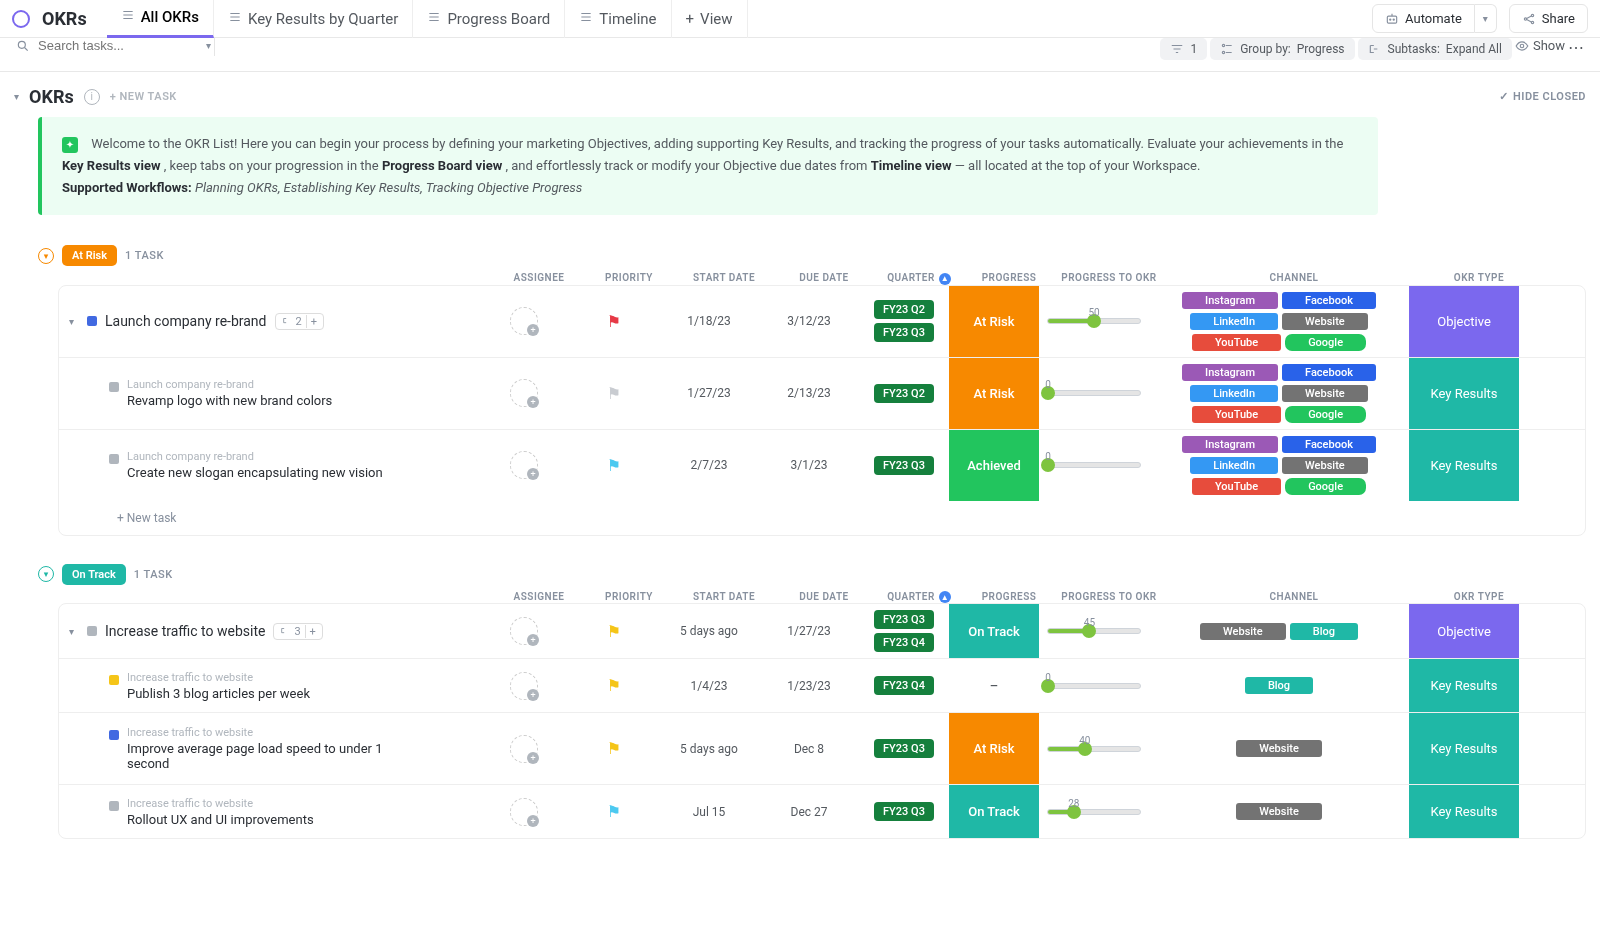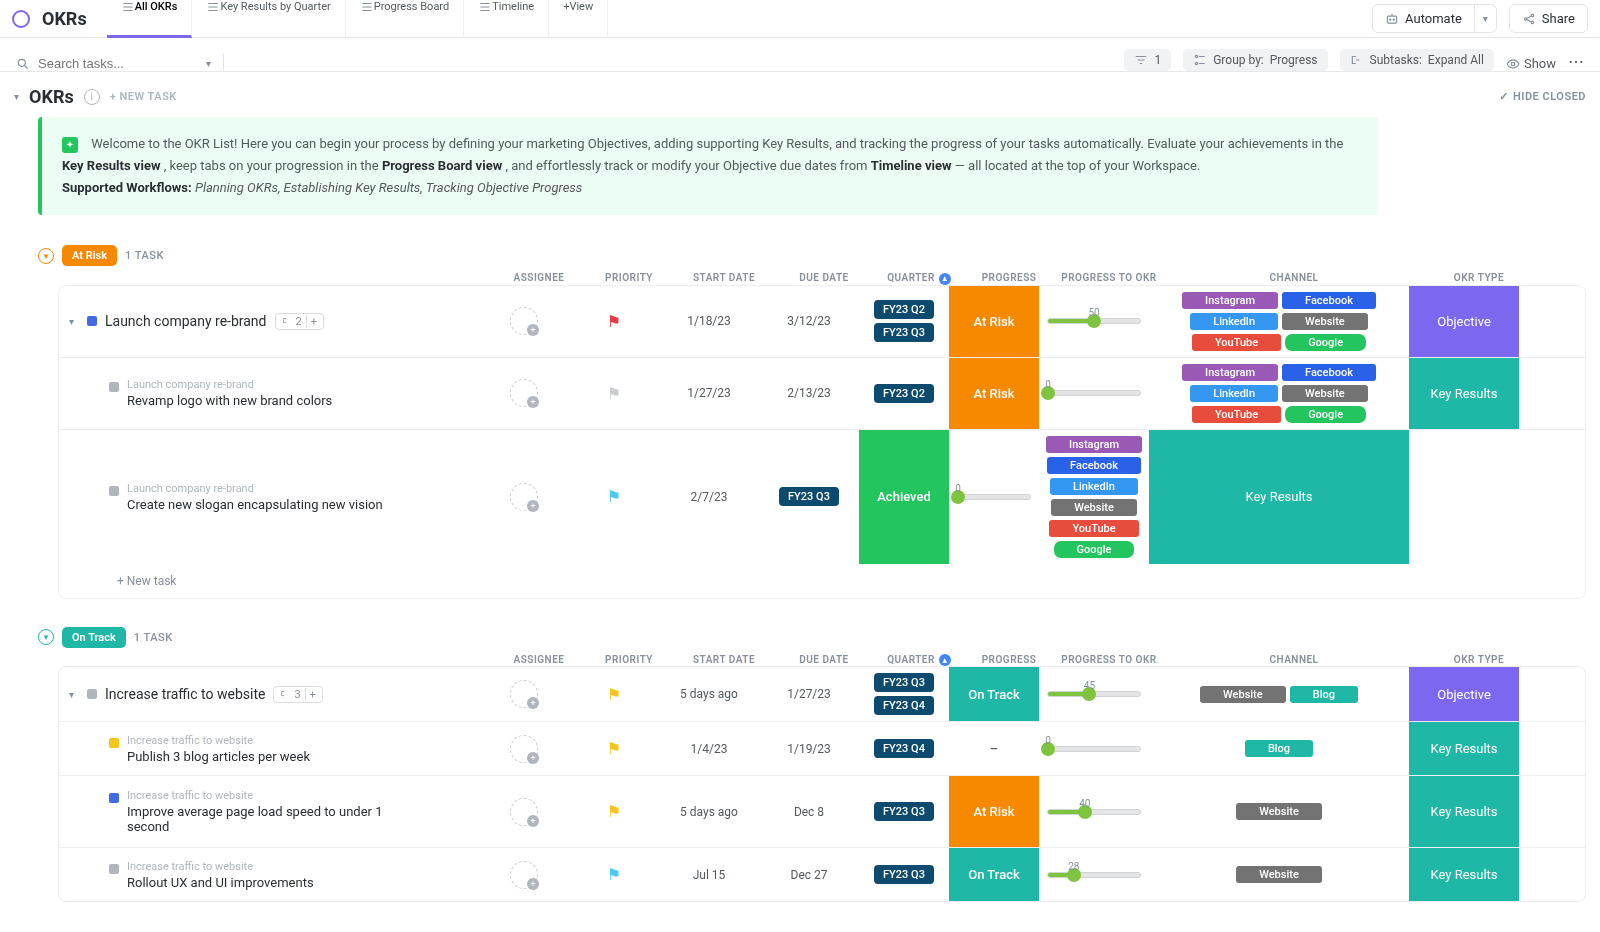--- a/index.html
+++ b/index.html
@@ -2,30 +2,30 @@
 <html><head>
 <meta charset="utf-8">
 <style>
 * { box-sizing: border-box; margin: 0; padding: 0; }
 body { font-family: -apple-system, BlinkMacSystemFont, "Segoe UI", Roboto, sans-serif; font-size: 13px; color: #2a2e34; background: #fff; }
 
 
 .topbar { display: flex; align-items: center; height: 38px; border-bottom: 1px solid #e8e8e8; padding: 0 12px; gap: 4px; }
 .circle-icon { width: 18px; height: 18px; border: 2px solid #7b68ee; border-radius: 50%; margin-right: 8px; }
 .app-title { font-size: 18px; font-weight: 700; margin-right: 16px; }
-.view-tab { display: flex; padding: 0 14px; height: 38px; font-size: 11px; color: #54595f; cursor: pointer; border-right: 1px solid #eee;}
+.view-tab { display: flex; align-items: center; gap: 6px; padding: 0 14px; height: 38px; font-size: 15px; color: #54595f; cursor: pointer; border-right: 1px solid #eee;}
 .view-tab.active { color: #000; font-weight: 500; border-bottom: 3px solid #7b68ee; }
 .spacer { flex: 1; }
 .top-btn { display: flex; align-items: center; gap: 6px; padding: 6px 12px; border: 1px solid #e5e5e5; border-radius: 6px; background: #fff; cursor: pointer; font-size: 13px; }
 .top-btn-split { display: flex; }
 .top-btn-split .top-btn:first-child { border-radius: 6px 0 0 6px; }
 .top-btn-split .top-btn:last-child { border-radius: 0 6px 6px 0; border-left: none; padding: 6px 8px; }
 
 
-.filterbar { display: flex; align-items: flex-end; height: 34px; padding: 0 16px; border-bottom: 1px solid #e8e8e8; gap: 12px; }
+.filterbar { display: flex; align-items: flex-start; height: 34px; padding: 0 16px; border-bottom: 1px solid #e8e8e8; gap: 3px; }
 .search-wrap { display: flex; align-items: center; gap: 8px; color: #87909e; }
 .search-wrap input { border: none; outline: none; font-size: 13px; width: 160px; }
 .chev { color: #87909e; font-size: 10px; }
 .sep { width:1px; height:18px; background:#e5e5e5; }
 .pill { display: flex; align-items: center; gap: 6px; background: #f1f2f4; border-radius: 5px; padding: 4px 10px; font-size: 12px; color: #54595f; }
 .filterbar .show-link { color: #54595f; font-size: 13px; display:flex; align-items:center; gap:4px;}
 .dots { font-size: 16px; color: #54595f; }
 
 
 .main { padding: 14px; }
@@ -76,21 +76,21 @@
 
 .flag { font-size: 16px; }
 .flag.red { color: #e63946; }
 .flag.grey { color: #c9ccd1; }
 .flag.yellow { color: #f5c518; }
 .flag.cyan { color: #4cc9f0; }
 
 .date-text { font-size: 12px; color: #54595f; text-align:center;}
 
 .quarter-cell { display:flex; flex-direction:column; gap:4px; align-items:center; padding:6px 0;}
-.q-pill { background:#0c4a6e; color:#fff; font-size:11px; padding:3px 9px; border-radius:4px; font-weight:500;}
+.q-pill { background:#15803d; color:#fff; font-size:11px; padding:3px 9px; border-radius:4px; font-weight:500;}
 
 .progress-cell { height:100%; display:flex; align-items:center; justify-content:center; color:#fff; font-size:13px; font-weight:500;}
 .pc-atrisk { background:#f78900; }
 .pc-achieved { background:#22c55e; }
 .pc-ontrack { background:#1fb8a6; }
 .pc-dash { color:#54595f; }
 
 .slider-cell { display:flex; align-items:center; justify-content:center; position:relative; padding: 12px 8px;}
 .slider-track { flex:1; height:6px; background:#e5e5e5; border-radius:3px; position:relative; border:1px solid #cfd4da;}
 .slider-fill { position:absolute; left:0; top:0; bottom:0; background:#7ec43f; border-radius:3px;}
@@ -350,20 +350,21 @@
         <span class="subtask-name">Create new slogan encapsulating new vision</span>
       </div>
             </div>
             <div class="cell-center">
               <div class="assignee-placeholder"></div>
             </div>
             <div class="cell-center">
               <span class="flag cyan">⚑</span>
             </div>
             <div class="cell-center date-text">2/7/23</div>
+            <div class="cell-center date-text">3/1/23</div>
             <div class="quarter-cell">
               <span class="q-pill">FY23 Q3</span>
             </div>
             <div class="progress-cell pc-achieved">Achieved</div>
             <div class="slider-cell">
               <div class="slider-track">
                 <div class="slider-fill" style="width:0%"></div>
                 <div class="slider-thumb" style="left:0%"></div>
                 <div class="slider-label" style="left:0%">0</div>
               </div>
@@ -443,21 +444,21 @@
         <span class="subtask-name">Publish 3 blog articles per week</span>
       </div>
             </div>
             <div class="cell-center">
               <div class="assignee-placeholder"></div>
             </div>
             <div class="cell-center">
               <span class="flag yellow">⚑</span>
             </div>
             <div class="cell-center date-text">1/4/23</div>
-            <div class="cell-center date-text">1/19/23</div>
+            <div class="cell-center date-text">1/23/23</div>
             <div class="quarter-cell">
               <span class="q-pill">FY23 Q4</span>
             </div>
             <div class="progress-cell pc-dash">–</div>
             <div class="slider-cell">
               <div class="slider-track">
                 <div class="slider-fill" style="width:0%"></div>
                 <div class="slider-thumb" style="left:0%"></div>
                 <div class="slider-label" style="left:0%">0</div>
               </div>

